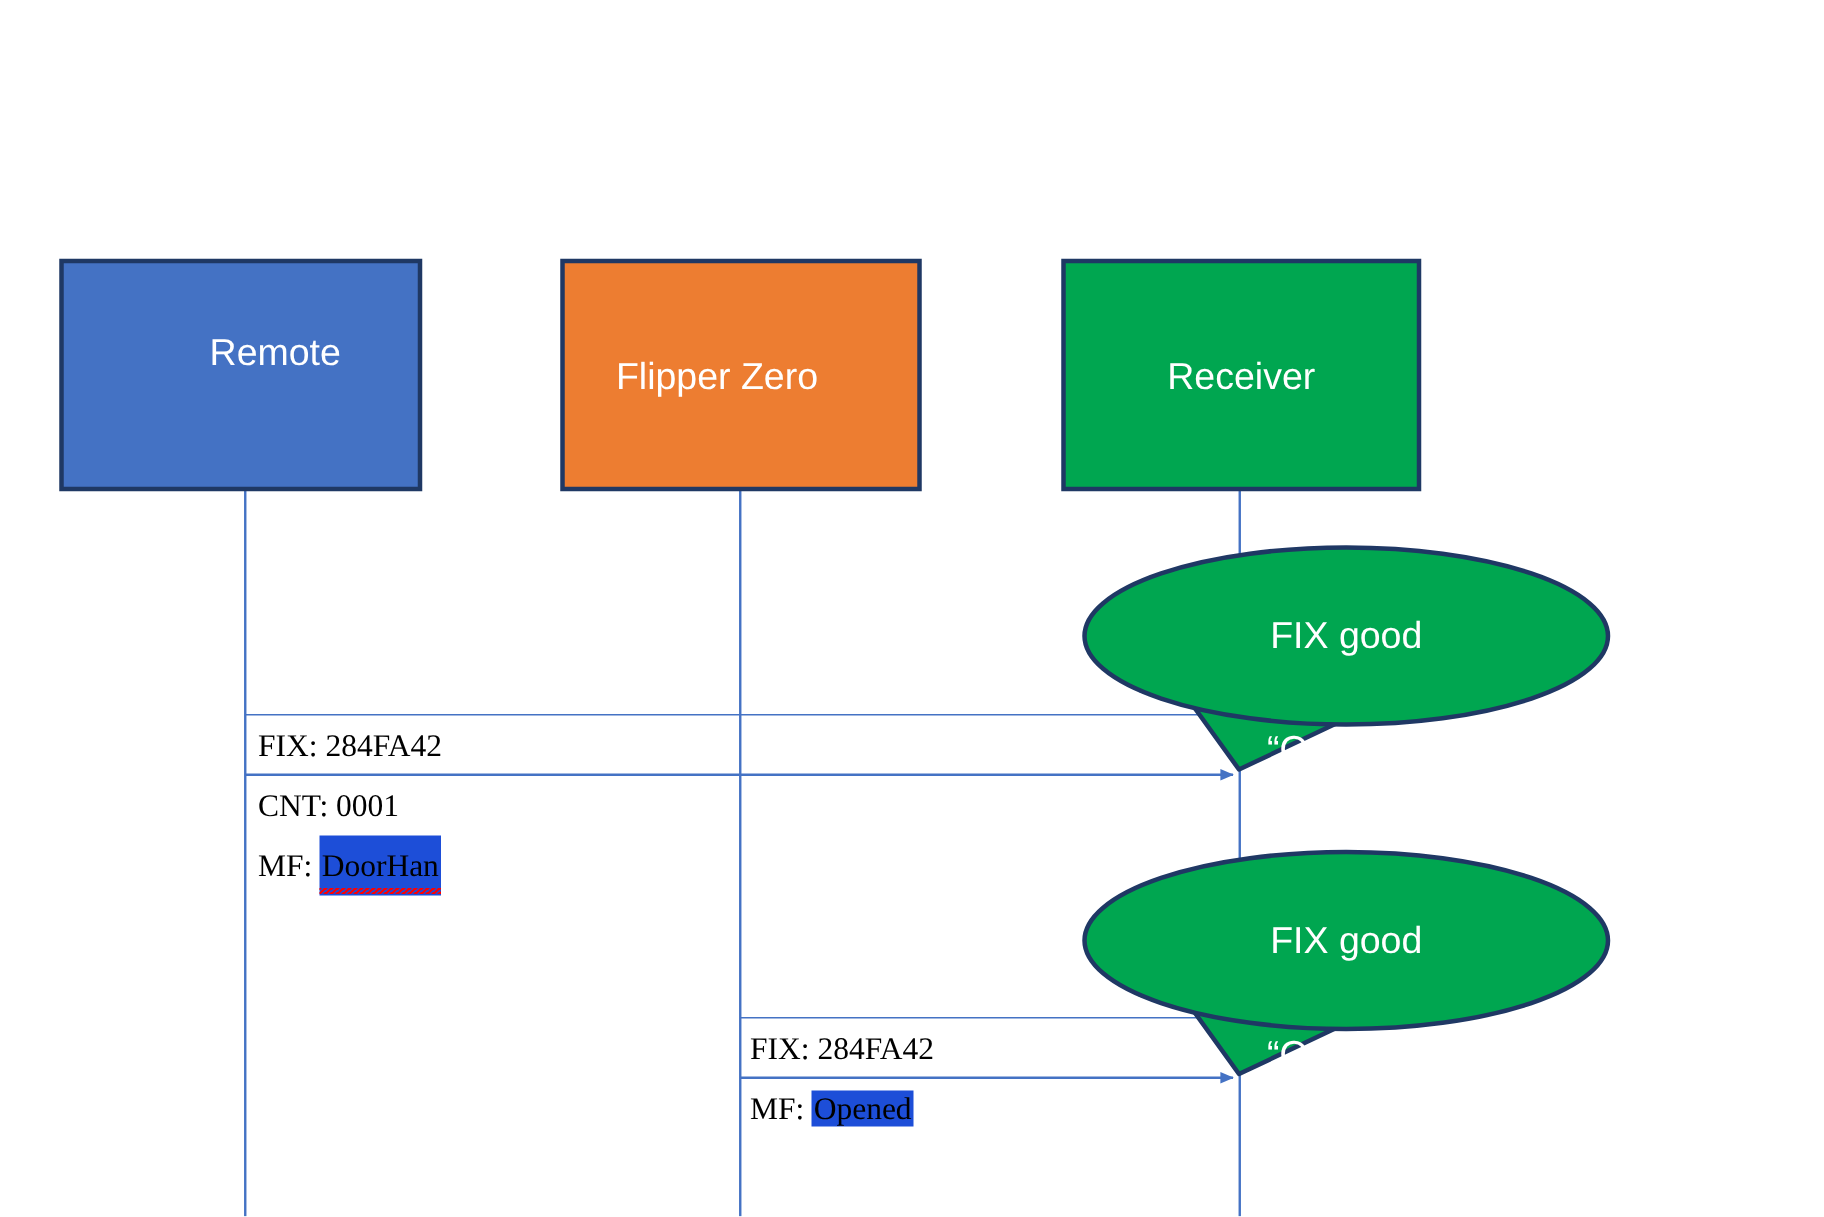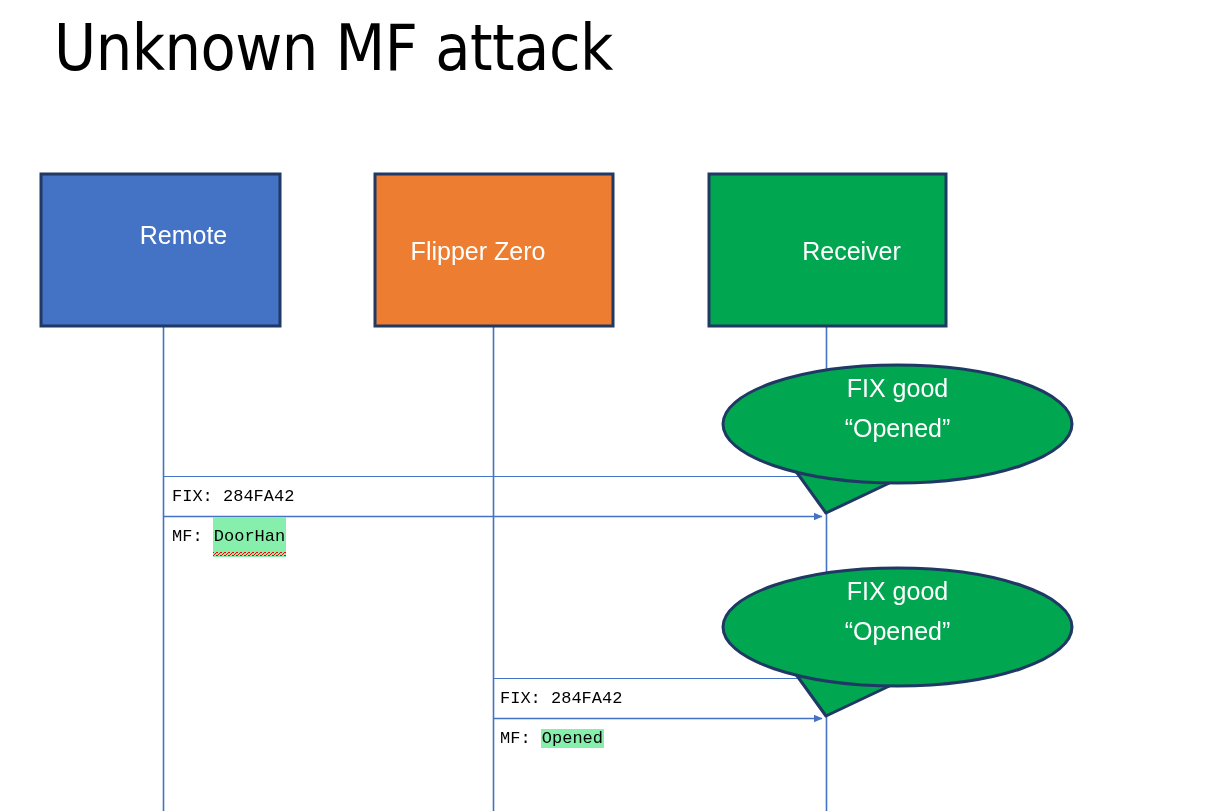--- a/index.html
+++ b/index.html
@@ -49,51 +49,51 @@
     position: absolute;
     color: #ffffff;
     font-size: 25px;
     line-height: 30px;
     text-align: center;
     white-space: nowrap;
     font-family: "Liberation Sans", sans-serif;
   }
   #label-remote   { left: 40px;  top: 220px; width: 287px; }
   #label-flipper  { left: 374px; top: 236px; width: 208px; }
-  #label-receiver { left: 708px; top: 236px; width: 239px; padding-left: 24px; }
+  #label-receiver { left: 708px; top: 236px; width: 239px; }
 
   
   .bubble-text {
     position: absolute;
     color: #ffffff;
     font-size: 25px;
     line-height: 40px;
     text-align: center;
     white-space: nowrap;
     font-family: "Liberation Sans", sans-serif;
   }
   #bubble1-text { left: 723px; top: 368px; width: 349px; }
   #bubble2-text { left: 723px; top: 571px; width: 349px; }
-  .bubble-line { display: block; }
+  .bubble-line { display: block; margin-top: 36px; }
 
   
   .msg-block {
     position: absolute;
     color: #000000;
-    font-size: 17px;
+    font-size: 21px;
     line-height: 40px;
     white-space: nowrap;
-    font-family: Liberation Mono, monospace;
+    font-family: Liberation Serif, serif;
   }
   #msg1 { left: 172px; top: 477px; }
   #msg2 { left: 500px; top: 679px; }
   .msg-line { display: block; }
 
   .hl {
-    background: #86efac;
+    background: #1d4ed8;
     color: #000000;
     padding: 0 1px;
   }
   
   .sp {
     position: relative;
     display: inline-block;
   }
   .sp::after {
     content: "";
@@ -145,41 +145,43 @@
       <ellipse cx="897.5" cy="424" rx="174.5" ry="59" fill="#00A650" stroke="#1F3864" stroke-width="3"></ellipse>
     </g>
 
     <g>
       <path d="M 760 663 L 795 673 L 826 716 L 900 681 Z" fill="#00A650" stroke="#1F3864" stroke-width="3" stroke-linejoin="round"></path>
       <ellipse cx="897.5" cy="627" rx="174.5" ry="59" fill="#00A650" stroke="#1F3864" stroke-width="3"></ellipse>
     </g>
 
   </svg>
 
-  <div id="slide-title">Unknown MF attack</div>
 
   <div class="actor-label" id="label-remote">Remote</div>
   <div class="actor-label" id="label-flipper">Flipper Zero</div>
   <div class="actor-label" id="label-receiver">Receiver</div>
 
   <div class="bubble-text" id="bubble1-text">
     <span class="bubble-line">FIX good</span>
     <span class="bubble-line">“Opened”</span>
   </div>
 
   <div class="bubble-text" id="bubble2-text">
     <span class="bubble-line">FIX good</span>
     <span class="bubble-line">“Opened”</span>
   </div>
 
   <div class="msg-block" id="msg1">
     <span class="msg-line">
       <span>FIX: </span><span>284FA42</span>
     </span>
     <span class="msg-line">
+      <span>CNT: </span><span>0001</span>
+    </span>
+    <span class="msg-line">
       <span>MF: </span><span class="hl sp">DoorHan</span>
     </span>
   </div>
 
   <div class="msg-block" id="msg2">
     <span class="msg-line">
       <span>FIX: </span><span>284FA42</span>
     </span>
     <span class="msg-line">
       <span>MF: </span><span class="hl">Opened</span>

